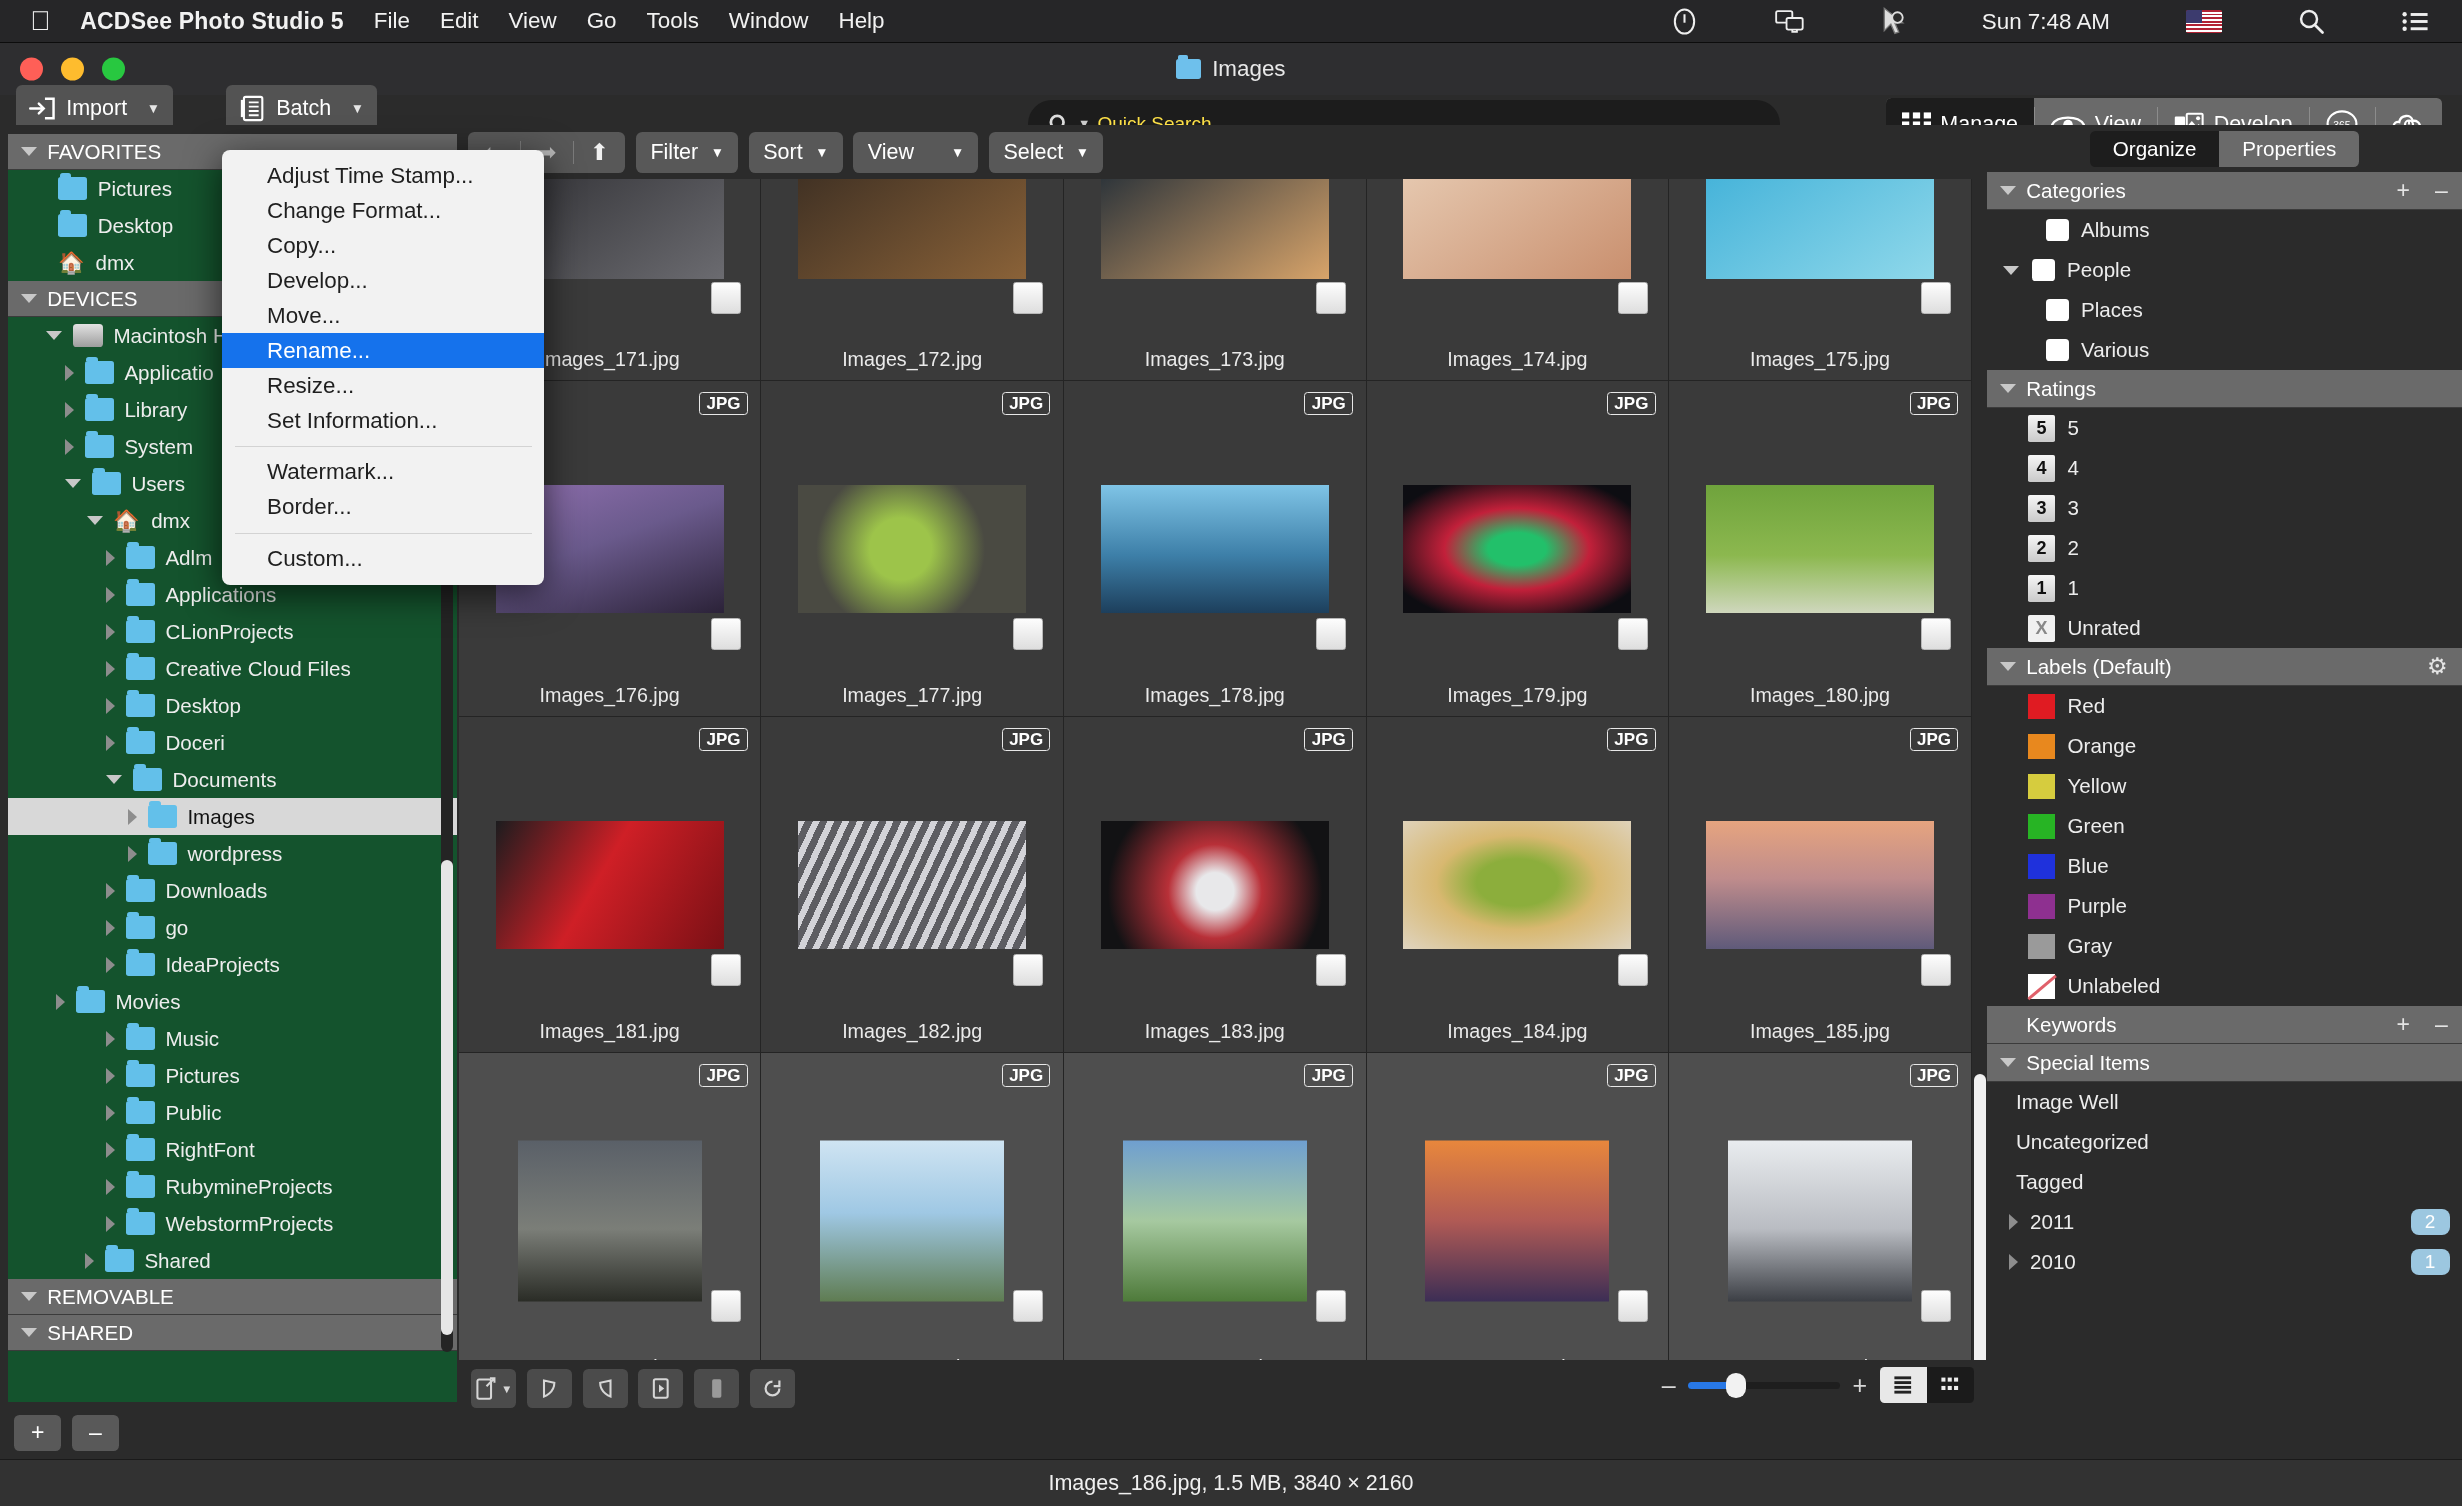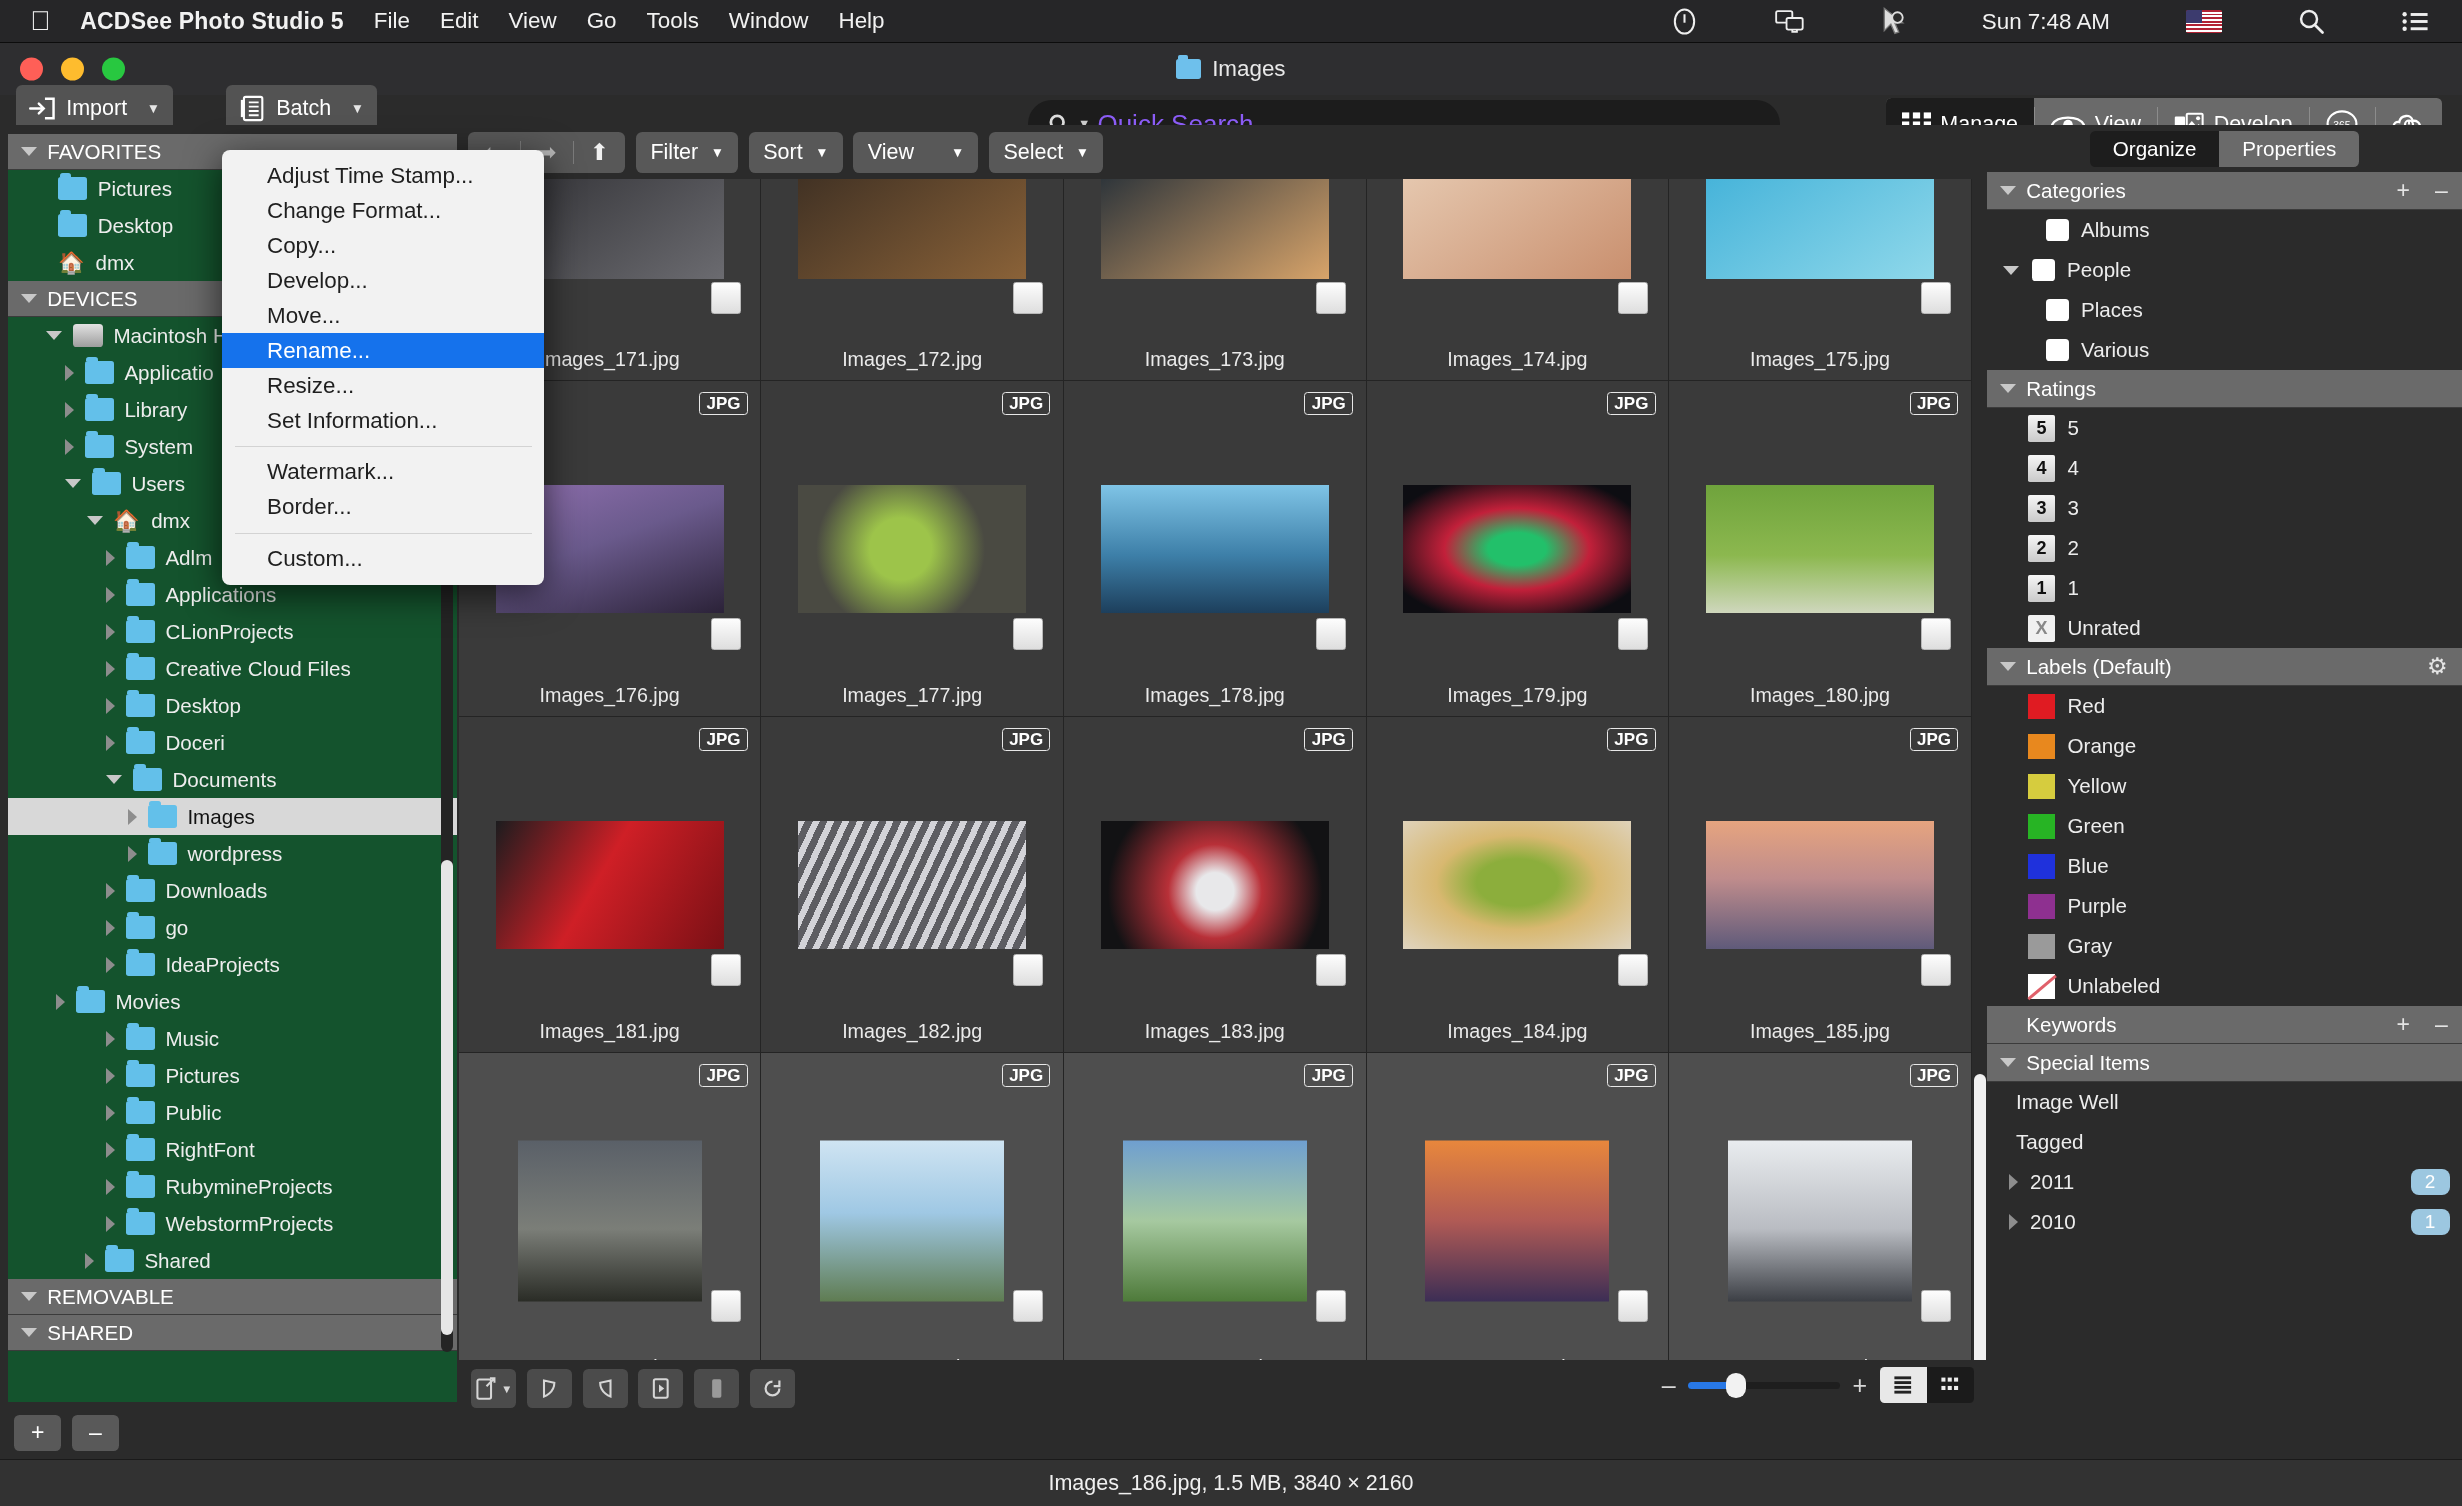--- a/index.html
+++ b/index.html
@@ -60,21 +60,21 @@
   }
   .tbtn .caret { font-size: 13.4px; margin-left: 9px; color: #e6e6e6; }
   #btn-import { left: 16px; top: 85px; }
   #btn-batch { left: 226px; top: 85px; }
 
   #search {
     position: absolute; left: 1028px; top: 100px; width: 752px; height: 48px;
     background: #1c1c1c; border-radius: 24px; display: flex; align-items: center;
     padding: 0 19.7px; gap: 7.2px;
   }
-  #search .ph { color: #8b5cf6; font-size: 26px; text-decoration: underline; }
+  #search .ph { color: #fde047; font-size: 19px; text-decoration: underline; }
 
   #modeswitch {
     position: absolute; right: 19.7px; top: 98px; height: 52px;
     background: #6a6a6a; border-radius: 5.4px; display: flex; align-items: stretch; overflow: hidden;
   }
   .mode { display: flex; align-items: center; gap: 9.8px; padding: 0 16px; color: #fff; font-size: 21.5px; }
   .mode.active { background: #1d1d1d; }
   .mdiv { width: 0.9px; background: #8c8c8c; margin: 9px 0; }
 
   
@@ -900,20 +900,23 @@
   </div>
 
   <div class="rgrp">
     <span class="tri"></span>
     <span>Special Items</span>
   </div>
   <div class="rrow" style="padding-left:29px">
     <span>Image Well</span>
   </div>
   <div class="rrow" style="padding-left:29px">
+    <span>Uncategorized</span>
+  </div>
+  <div class="rrow" style="padding-left:29px">
     <span>Tagged</span>
   </div>
 
   <div class="rrow" style="padding-left:21.5px">
     <span class="tri-r"></span>
     <span>2011</span>
     <span class="badge">2</span>
   </div>
   <div class="rrow" style="padding-left:21.5px">
     <span class="tri-r"></span>

